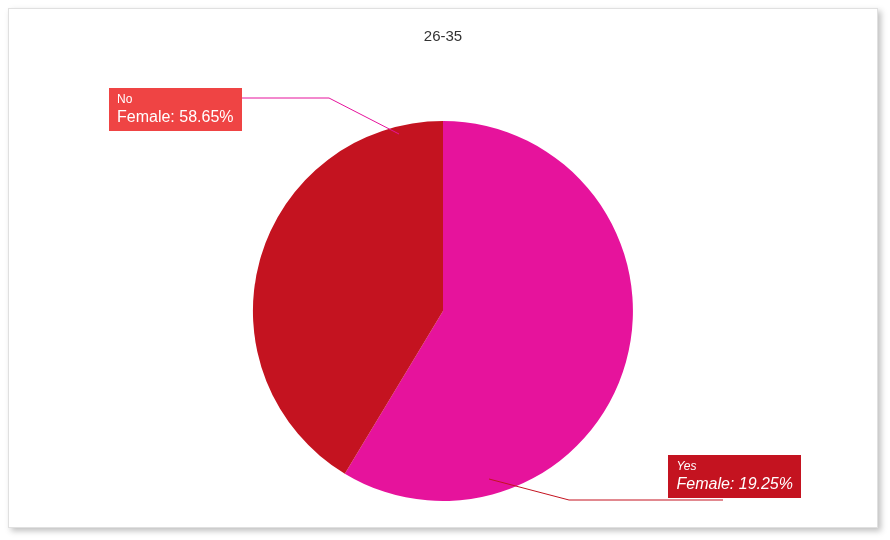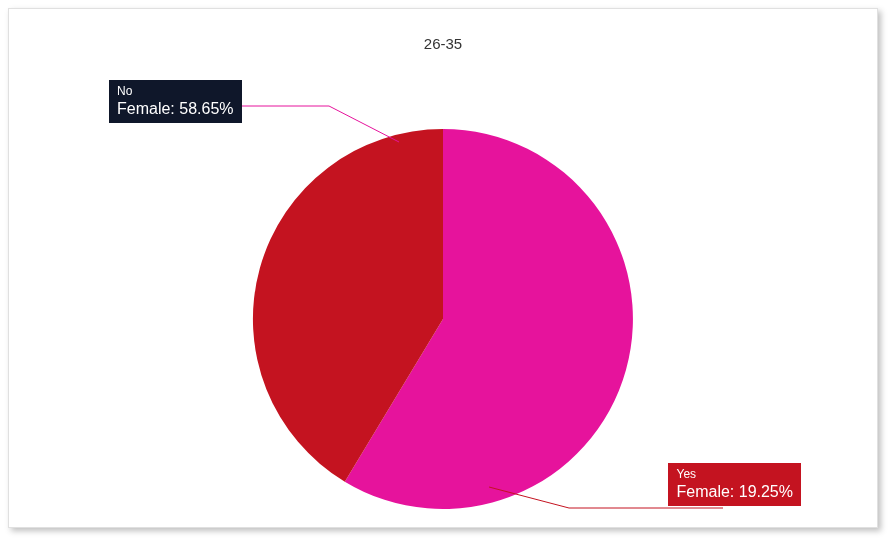--- a/index.html
+++ b/index.html
@@ -41,21 +41,21 @@
       display: inline-flex;
       align-items: center;
       justify-content: center;
       width: 18px;
       height: 18px;
     }
     .chart-title {
       text-align: center;
       font-size: 15px;
       color: #333;
-      margin-top: 26px;
+      margin-top: 18px;
       font-weight: 400;
     }
     .chart-area {
       position: relative;
       width: 100%;
       height: 460px;
     }
     .pie-svg {
       position: absolute;
       left: 50%;
@@ -65,27 +65,28 @@
     .callout {
       position: absolute;
       padding: 4px 8px;
       color: #fff;
       font-size: 12px;
       line-height: 1.25;
       white-space: nowrap;
     }
     .callout.no {
       left: 100px;
-      top: 28px;
-      background: #0f172a;
+      top: 44px;
+      background: #ef4444;
     }
     .callout.yes {
       right: 76px;
       bottom: 6px;
       background: #C41320;
+      font-style: italic;
     }
     .callout .l1 { font-size: 12px; }
     .callout .l2 { font-size: 16px; }
     .leader {
       position: absolute;
       stroke-width: 1;
       fill: none;
     }
   </style>
 </head>

